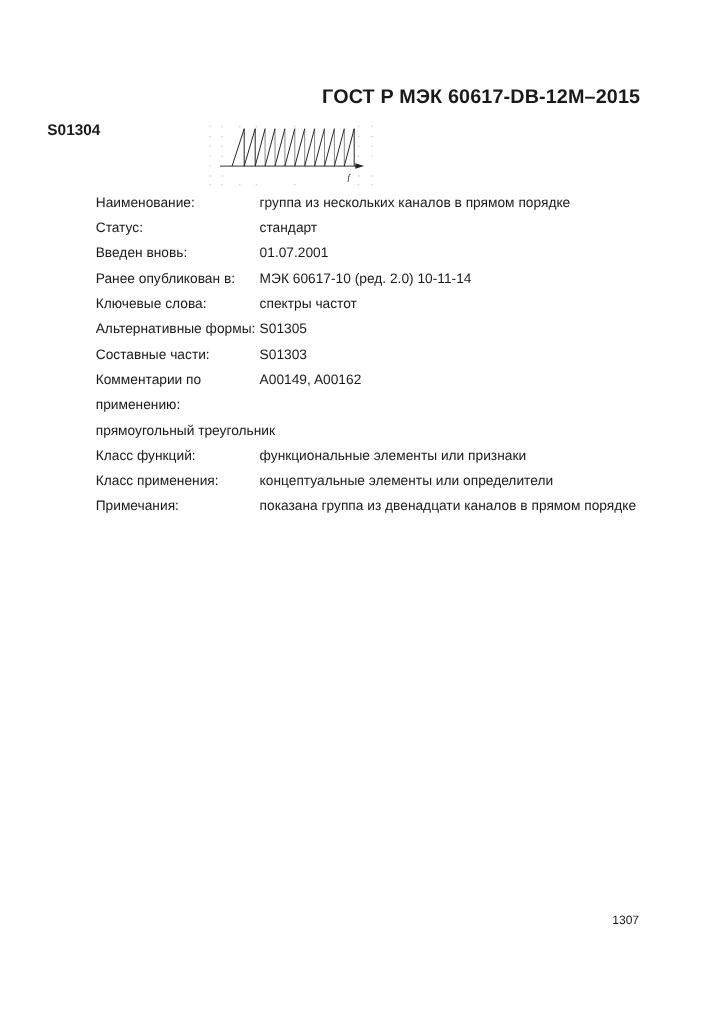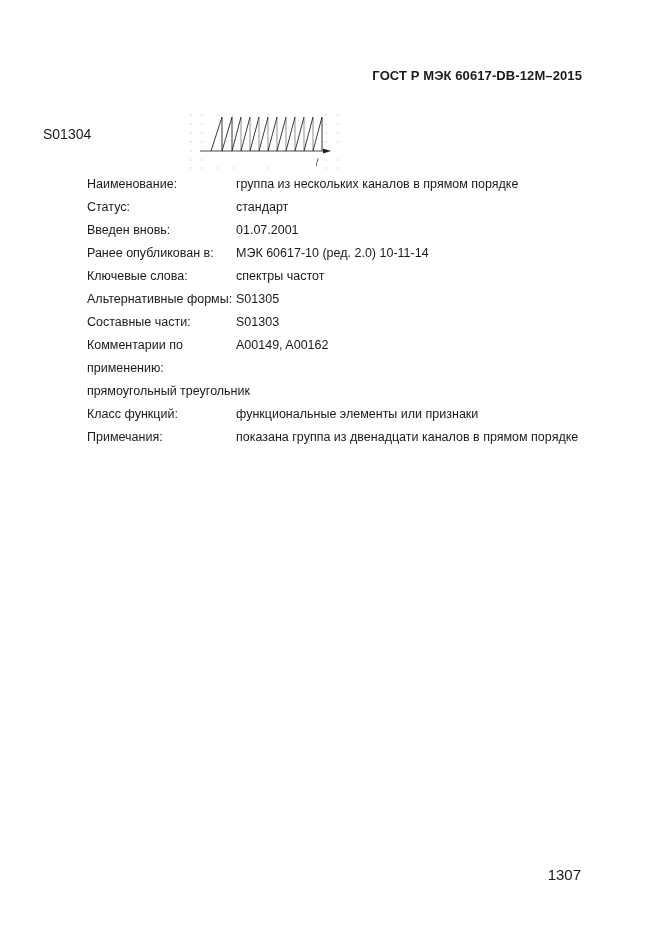--- a/index.html
+++ b/index.html
@@ -2,38 +2,38 @@
 <html><head>
 <meta charset="utf-8">
 <style>
   html, body { margin: 0; padding: 0; background: #ffffff; }
   body {
     width: 661px; height: 936px; position: relative; overflow: hidden;
     font-family: "Liberation Sans", "DejaVu Sans", sans-serif;
     color: #1a1a1a;
   }
   .header-doc {
-    position: absolute; right: 79px; top: 68px;
-    font-size: 13px; font-weight: bold; letter-spacing: 0.1px; margin-left: 47px;
+    position: absolute; right: 79px; top: 78px;
+    font-size: 18px; font-weight: bold; letter-spacing: 0.1px; margin-left: 47px;
   }
   .symbol-code {
-    position: absolute; left: 43px; top: 126px;
-    font-size: 14px; font-weight: normal;
+    position: absolute; left: 43px; top: 110px;
+    font-size: 14px; font-weight: bold;
   }
   .symbol-figure {
     position: absolute; left: 188px; top: 112px; width: 156px; height: 58px;
   }
   .props {
     position: absolute; left: 43px; top: 173px; width: 520px; margin-left: 44px;
   }
   .prop-row { display: flex; font-size: 12.5px; line-height: 23px; }
   .prop-label { width: 149px; flex: 0 0 149px; }
   .prop-value { flex: 1; width: 320px; }
   .page-number {
-    position: absolute; right: 80px; top: 866px; font-size: 15px;
+    position: absolute; right: 80px; top: 831px; font-size: 11px;
   }
 </style>
 </head>
 <body>
 
 <div class="header-doc">ГОСТ Р МЭК 60617-DB-12M–2015</div>
 
 <div class="symbol-code">S01304</div>
 
 <div class="symbol-figure">
@@ -137,18 +137,22 @@
     <div class="prop-value">A00149, A00162</div>
   </div>
   <div class="prop-row">
     <div class="prop-value">прямоугольный треугольник</div>
   </div>
   <div class="prop-row">
     <div class="prop-label">Класс функций:</div>
     <div class="prop-value">функциональные элементы или признаки</div>
   </div>
   <div class="prop-row">
+    <div class="prop-label">Класс применения:</div>
+    <div class="prop-value">концептуальные элементы или определители</div>
+  </div>
+  <div class="prop-row">
     <div class="prop-label">Примечания:</div>
     <div class="prop-value">показана группа из двенадцати каналов в прямом порядке</div>
   </div>
 </div>
 
 <div class="page-number">1307</div>
 
 </body></html>

